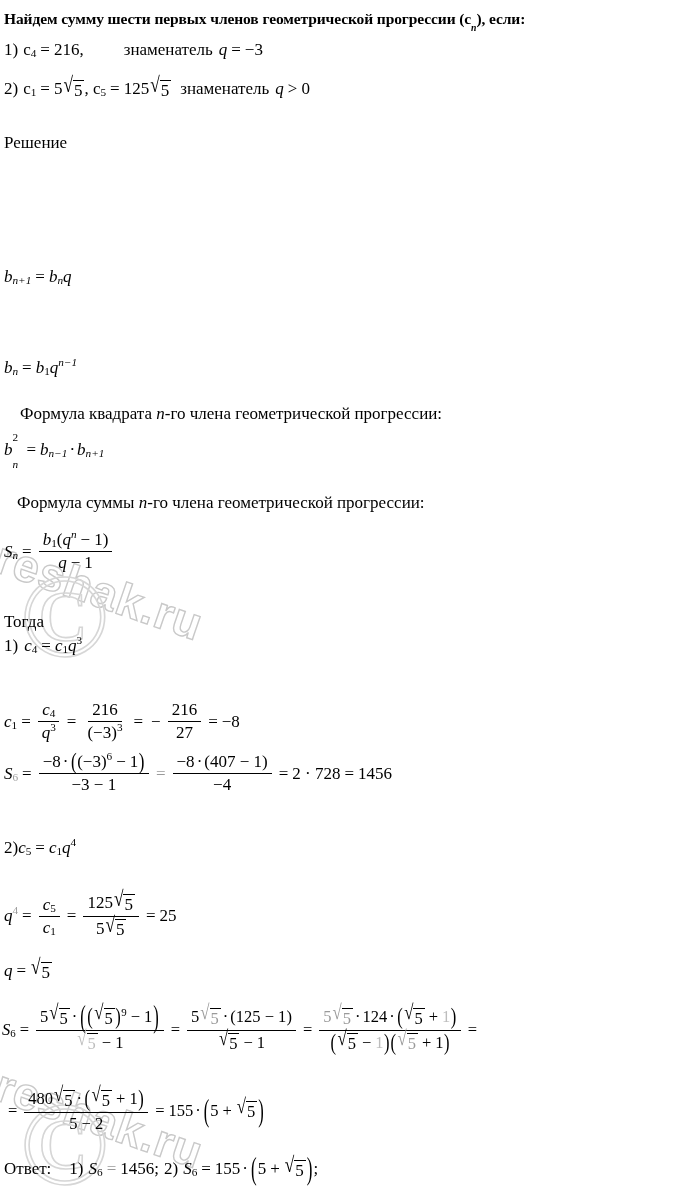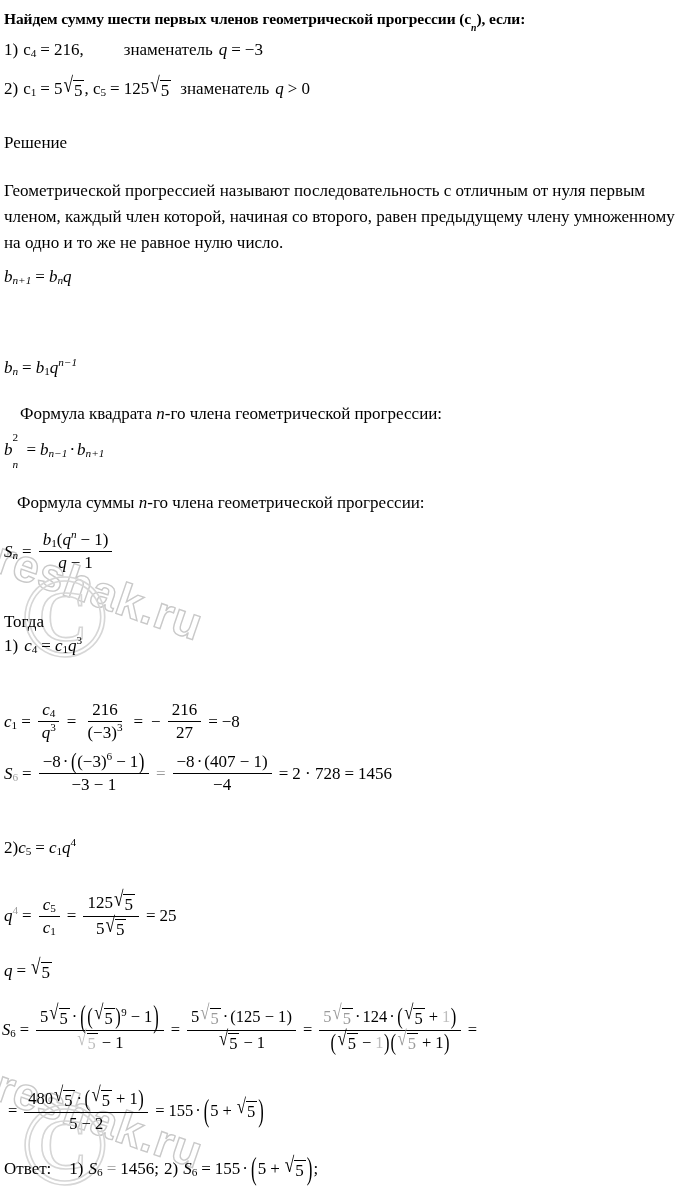--- a/index.html
+++ b/index.html
@@ -215,21 +215,20 @@
     <span style="width:9px"></span>
     <span class="mn">знаменатель</span>
     <span style="width:6px"></span>
     <span class="mi">q</span>
     <span class="mo">&gt;</span>
     <span class="mn">0</span>
   </div>
 
   <div class="line t-sub" style="left:4px; top:133px;">Решение</div>
 
-  <div class="para t-body" style="left:4px; top:178px; width:678px;">Геометрической прогрессией называют последовательность с отличным от нуля первым членом, каждый член которой, начиная со второго, равен предыдущему члену умноженному на одно и то же не равное нулю число.</div>
 
   <div class="line math" style="left:4px; top:267px;">
     <span class="mi">b</span>
       <sub class="it">n+1</sub>
     <span class="mo">=</span>
     <span class="mi">b</span>
       <sub class="it">n</sub>
       <span class="mi">q</span>
   </div>
 

